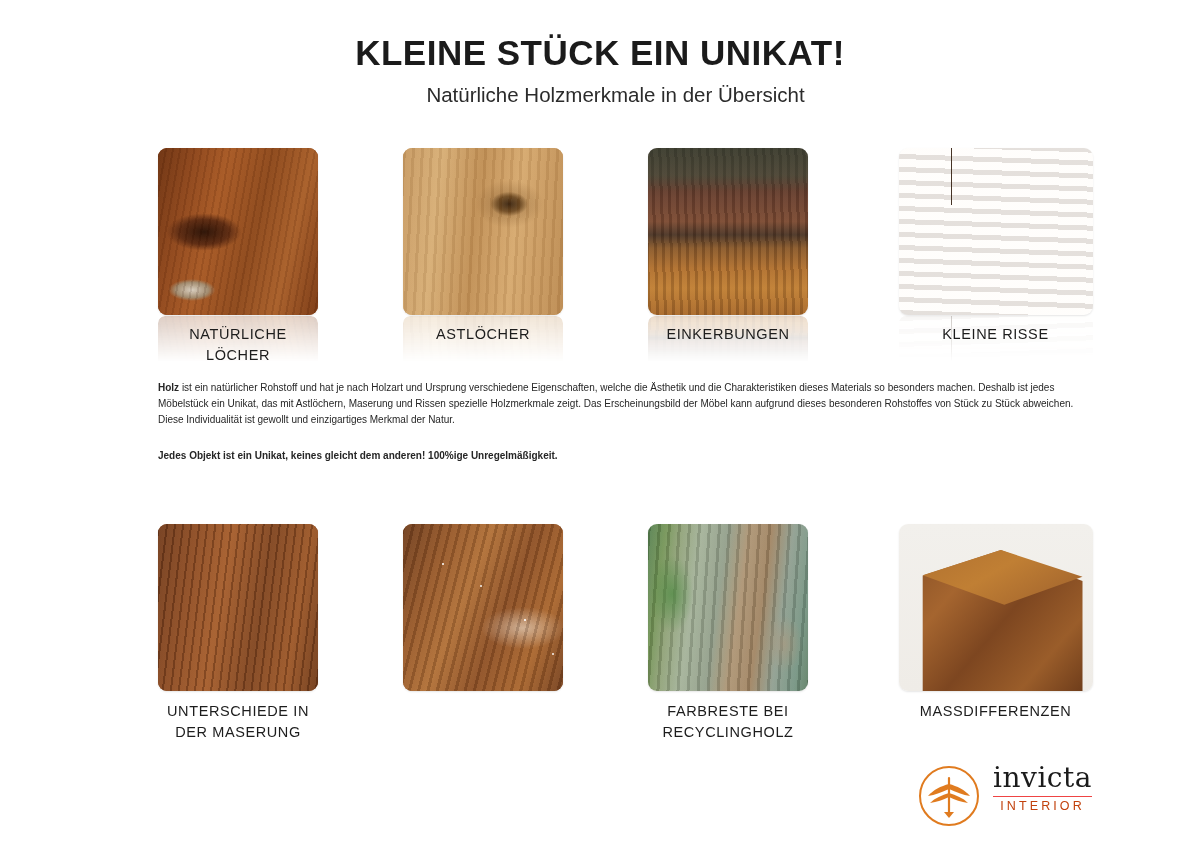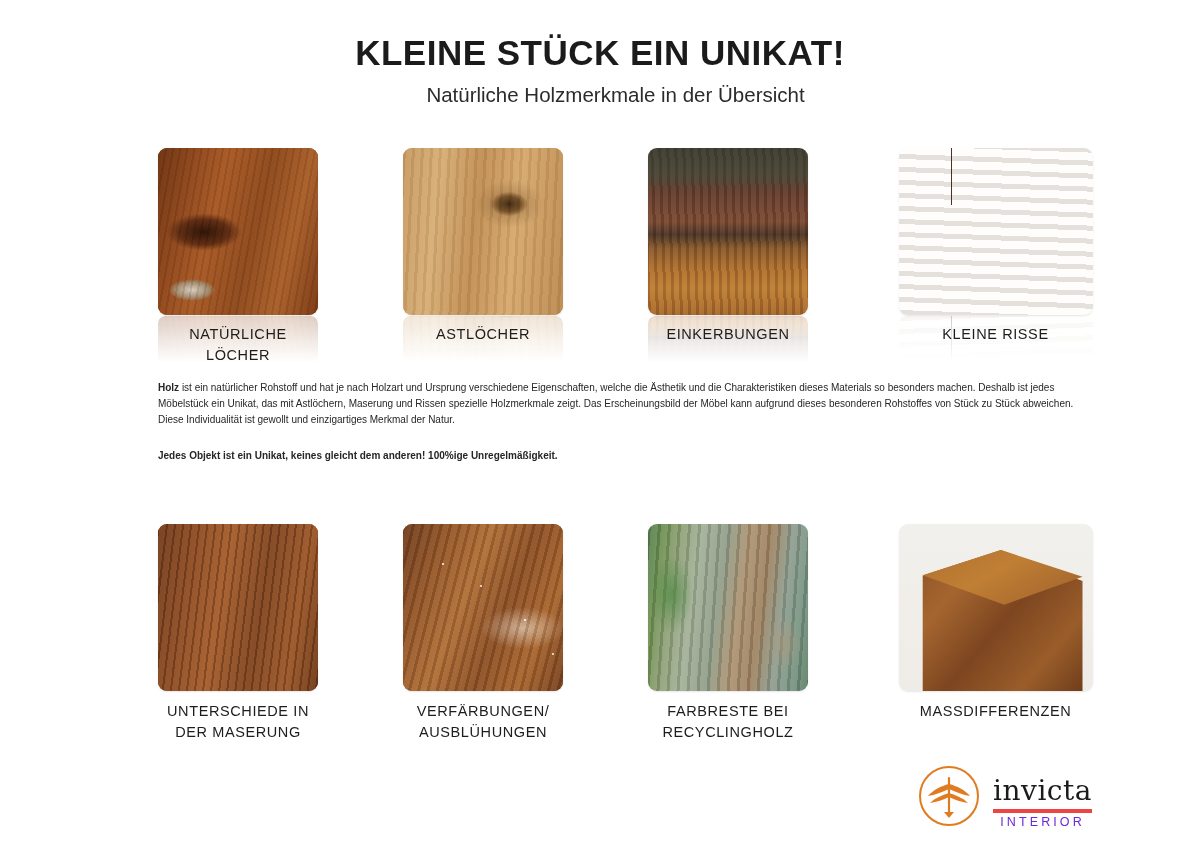--- a/index.html
+++ b/index.html
@@ -123,21 +123,21 @@
     font-weight: bold;
     margin-top: 21px;
   }
 
   
   .logo {
     position: absolute;
     right: 108px;
     bottom: 22px;
     display: flex;
-    align-items: flex-end;
+    align-items: flex-start;
     gap: 12px;
   }
   .logo-mark {
     width: 64px;
     height: 64px;
     position: relative;
   }
   .logo-text {
     display: flex;
     flex-direction: column;
@@ -146,23 +146,23 @@
   }
   .logo-name {
     font-size: 28px;
     color: #1b1b1b;
     font-family: "DejaVu Serif", serif;
     letter-spacing: 0.5px;
   }
   .logo-sub {
     font-size: 12.5px;
     letter-spacing: 3.1px;
-    color: #6d28d9;
+    color: #c2410c;
     margin-top: 4px;
-    border-top: 4px solid #ef4444;
+    border-top: 1px solid #ef4444;
     padding-top: 3px;
     width: 100%;
     text-align: center;
     box-sizing: border-box;
   }
 
   
   .tex {
     position: absolute;
     inset: 0;
@@ -368,22 +368,20 @@
       <div class="caption" style="white-space:pre-line;">UNTERSCHIEDE IN
 DER MASERUNG</div>
     </div>
 
     <div class="tile">
       <div class="thumb">
         <div class="thumb-inner">
             <div class="tex tex-discolor"></div>
           </div>
       </div>
-      <div class="caption" style="white-space:pre-line;">VERFÄRBUNGEN/
-AUSBLÜHUNGEN</div>
     </div>
 
     <div class="tile">
       <div class="thumb">
         <div class="thumb-inner">
             <div class="tex tex-paint"></div>
           </div>
       </div>
       <div class="caption" style="white-space:pre-line;">FARBRESTE BEI
 RECYCLINGHOLZ</div>

